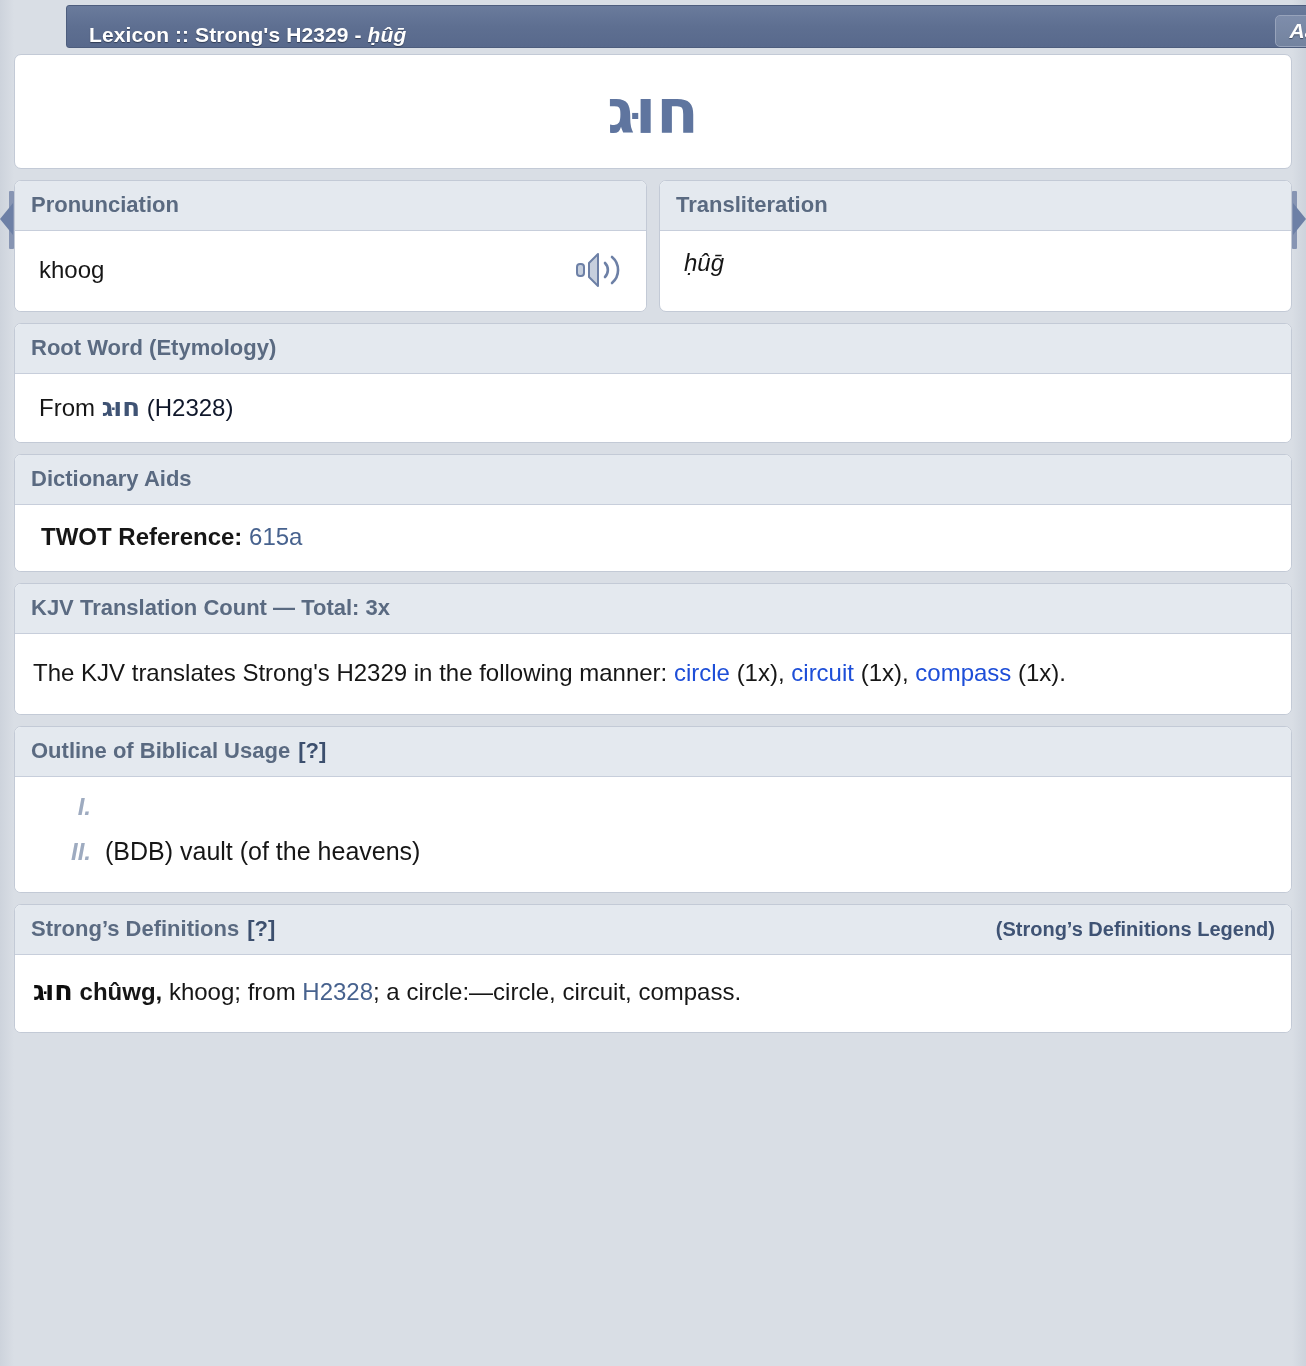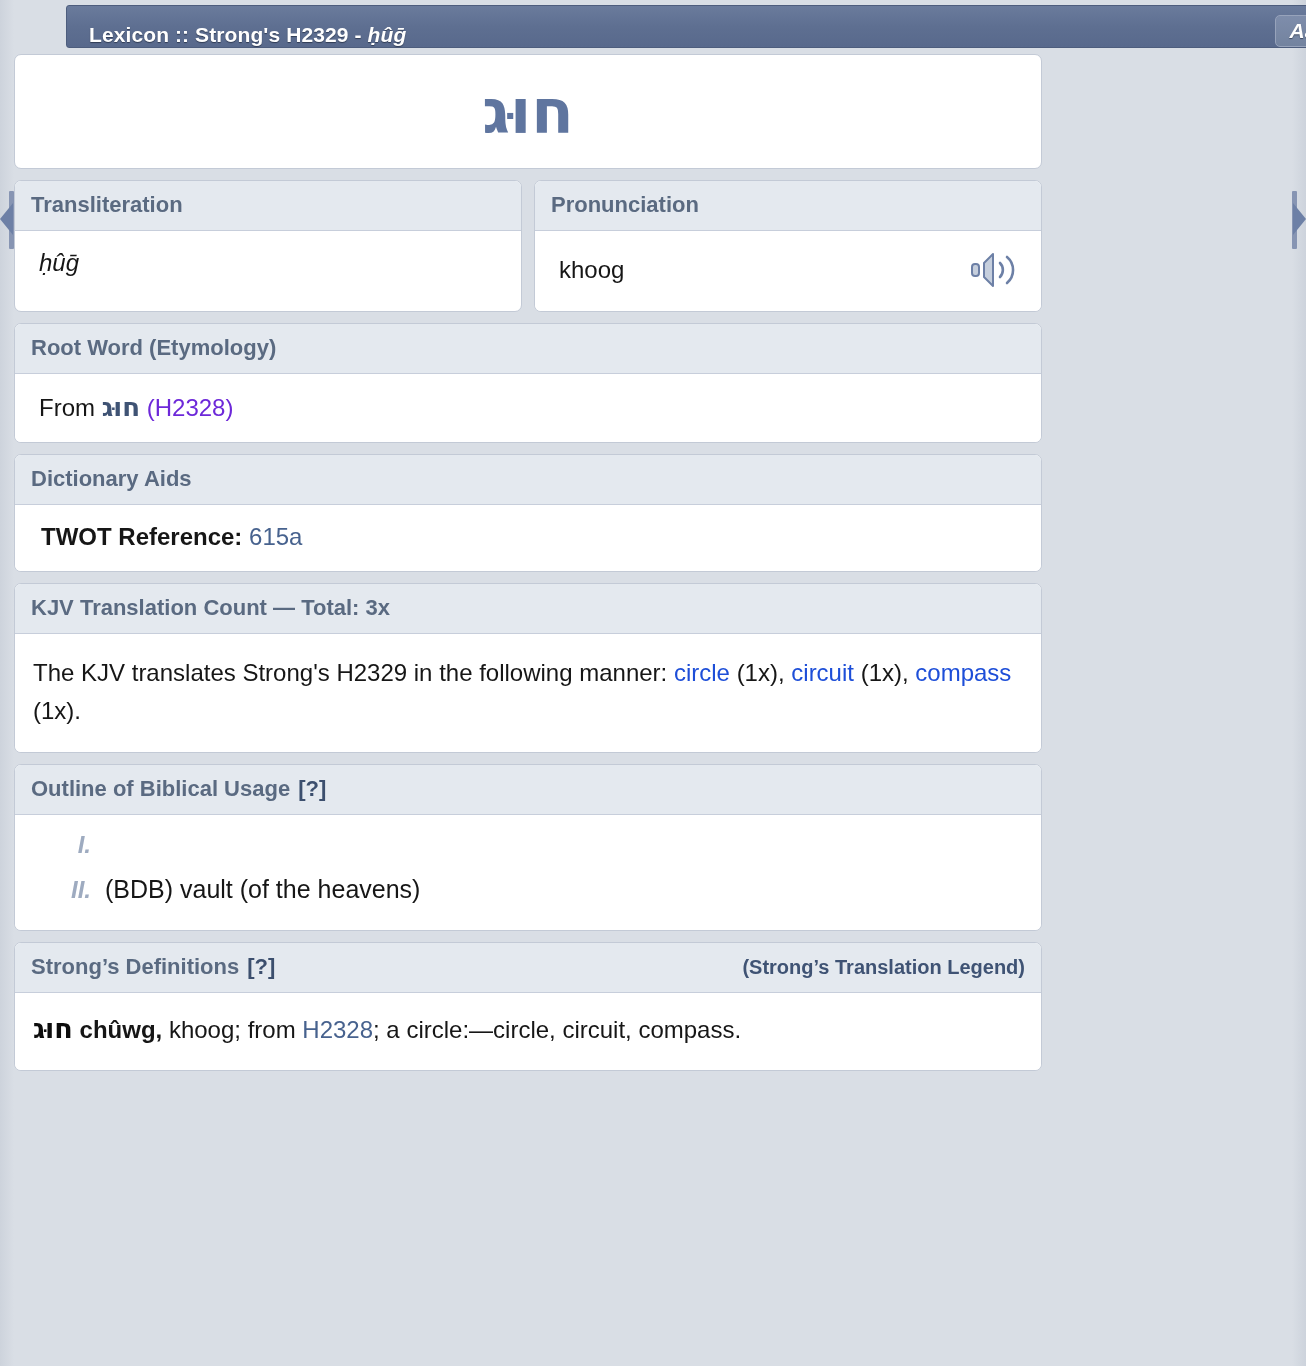--- a/index.html
+++ b/index.html
@@ -93,21 +93,21 @@
     z-index: 2;
   }
   .tri.left  { border-top: 16px solid transparent; border-bottom: 16px solid transparent; border-right: 13px solid #6d80a6; }
   .tri.right { border-top: 16px solid transparent; border-bottom: 16px solid transparent; border-left: 13px solid #6d80a6; }
 
   
   .content {
     position: absolute;
     left: 14px;
     top: 54px;
-    width: 1028px;
+    width: 1278px;
   }
 
   
   .panel {
     background: #ffffff;
     border: 1px solid #c3cad6;
     border-radius: 7px;
     margin-bottom: 11px;
     overflow: hidden;
   }
@@ -197,21 +197,21 @@
   .pos-val { font-size: 24px; padding-left: 6px; }
   .root-val { font-size: 24px; padding-left: 6px; }
   .root-val .heb {
     color: #3f5374;
     font-family: "DejaVu Sans", sans-serif;
     font-weight: bold;
     font-size: 26px;
     direction: rtl;
     unicode-bidi: isolate;
   }
-  .root-val .ref { color: #6d28d9; }
+  .root-val .ref { color: #0f172a; }
 
   
   .twot { font-size: 24px; padding-left: 8px; }
   .twot b { font-weight: bold; color: #161616; }
   .twot .lnk { color: #47628e; cursor: pointer; }
 
   
   .kjv-body { line-height: 1.58; font-size: 24px; padding: 20px 18px 22px 18px; }
   .kjv-body .lead { font-weight: normal; }
   .kjv-body .lnk { color: #1d4ed8; cursor: pointer; }
@@ -268,49 +268,49 @@
     <span class="tri right"></span>
   </div>
 
   <div class="content">
 
     <div class="hero">
       <div class="hero-word">חוּג</div>
     </div>
 
     <div class="row2">
-
-      <div class="panel">
-        <div class="panel-head">
-          <span class="h-title">Transliteration</span>
-        </div>
-        <div class="panel-body">
-          <div class="translit-val">ḥûḡ</div>
-        </div>
-      </div>
 
       <div class="panel">
         <div class="panel-head">
           <span class="h-title">Pronunciation</span>
         </div>
         <div class="panel-body">
           <div class="pron-row">
             <span class="pron-val">khoog</span>
             <span class="speaker">
               <svg viewBox="0 0 54 42" width="54" height="42" aria-hidden="true">
                 <rect x="3" y="15" width="7" height="12" rx="3" fill="#c6cfdd" stroke="#6d80a6" stroke-width="2"></rect>
                 <path d="M15 14 L24 5 L24 37 L15 28 Z" fill="#c6cfdd" stroke="#6d80a6" stroke-width="2" stroke-linejoin="round"></path>
                 <path d="M31 14 A10 10 0 0 1 31 28" fill="none" stroke="#6d80a6" stroke-width="2.6" stroke-linecap="round"></path>
                 <path d="M38 8 A17 17 0 0 1 38 34" fill="none" stroke="#6d80a6" stroke-width="2.6" stroke-linecap="round"></path>
               </svg>
             </span>
           </div>
         </div>
       </div>
 
+      <div class="panel">
+        <div class="panel-head">
+          <span class="h-title">Transliteration</span>
+        </div>
+        <div class="panel-body">
+          <div class="translit-val">ḥûḡ</div>
+        </div>
+      </div>
+
     </div>
 
     <div class="row2">
 
 
       <div class="panel">
         <div class="panel-head">
           <span class="h-title">Root Word (Etymology)</span>
         </div>
         <div class="panel-body">
@@ -349,19 +349,19 @@
           <span class="outline-num">II.</span>
           <span class="outline-txt">(BDB) vault (of the heavens)</span>
         </div>
       </div>
     </div>
 
     <div class="panel">
       <div class="panel-head">
         <span class="h-title">Strong’s Definitions</span>
         <span class="h-help">[?]</span>
-        <span class="h-legend">(Strong’s Translation Legend)</span>
+        <span class="h-legend">(Strong’s Definitions Legend)</span>
       </div>
       <div class="panel-body sd-body"><span class="heb">חוּג</span> <b>chûwg,</b><span> khoog; from </span><span class="lnk">H2328</span><span>; a circle:—circle, circuit, compass.</span></div>
     </div>
 
   </div>
 </div>
 
 </body></html>

